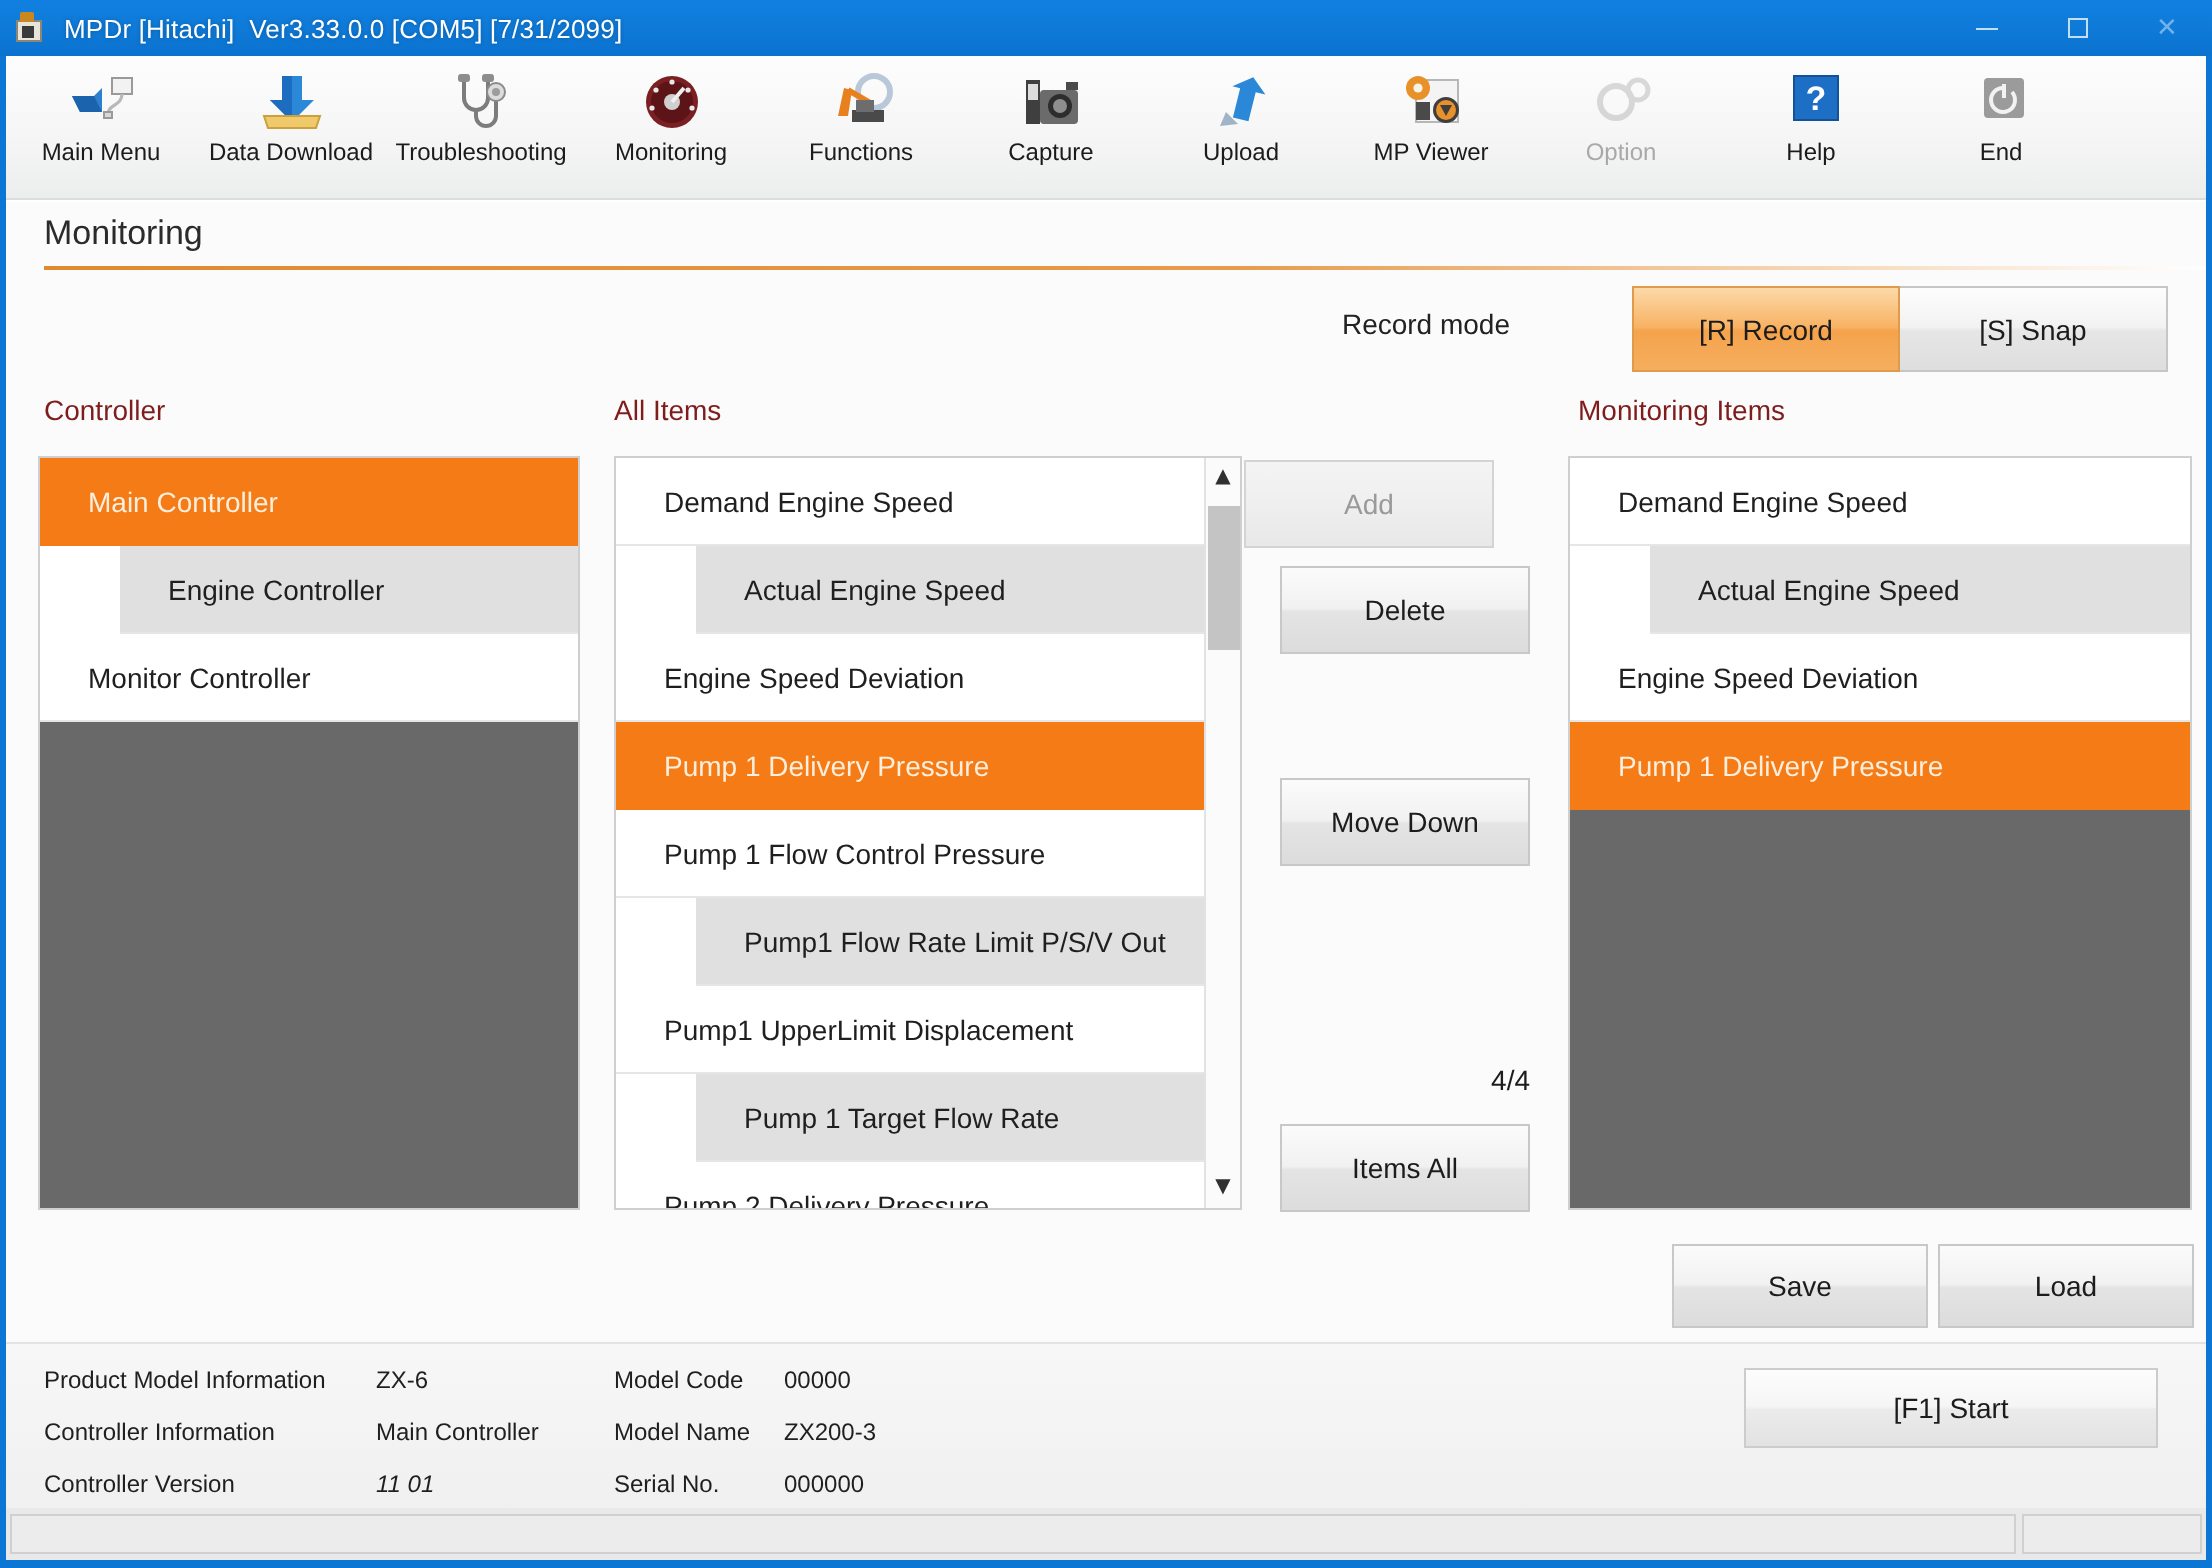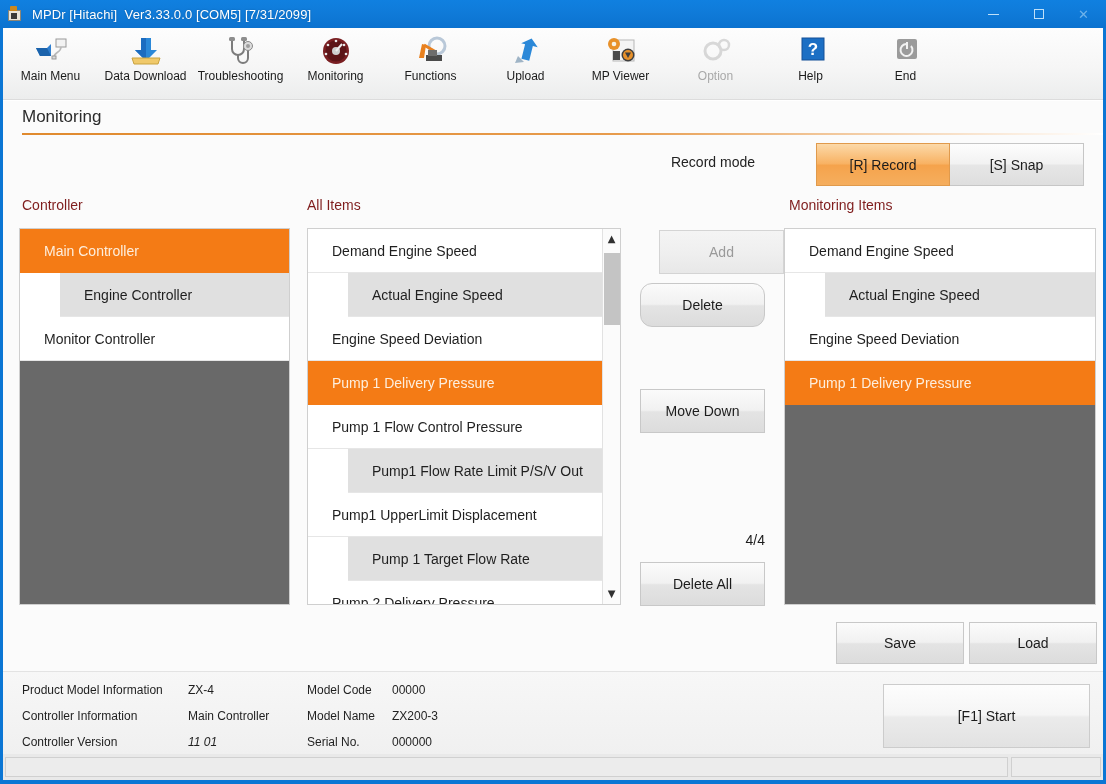--- a/index.html
+++ b/index.html
@@ -163,21 +163,21 @@
   }
 
   
   .footer {
     position: absolute; left: 0; right: 0; bottom: 26px; height: 83px;
     background: linear-gradient(to bottom,#f7f7f7 0%, #f0f0f0 100%);
     border-top: 1px solid #e3e3e3;
   }
   .finfo { position: absolute; font-size: 12px; color: #1f1f1f; white-space: nowrap; }
   .startbtn {
-    position: absolute; right: 13px; top: 12px; width: 207px; height: 64px;
+    position: absolute; right: 24px; top: 12px; width: 207px; height: 40px;
     display:flex; align-items:center; justify-content:center;
     font-size: 14px; color: #1c1c1c;
     background: linear-gradient(to bottom, #fdfdfd 0%, #f5f5f5 48%, #ebebeb 52%, #e2e2e2 100%);
     border: 1px solid #cccccc; cursor: default;
   }
 
   .statusbar {
     position: absolute; left: 0; right: 0; bottom: 0; height: 26px;
     background: #e9e9e9; display:flex; align-items:center; padding: 0 2px;
   }
@@ -274,20 +274,33 @@
           <circle cx="23" cy="10" r="8" fill="none" stroke="#b9c8d8" stroke-width="3"></circle>
           <path d="M5 22 L8 8 L12 9 L10 22 Z" fill="#e8801e"></path>
           <path d="M10 9 L22 16" stroke="#e8801e" stroke-width="3"></path>
           <rect x="12" y="19" width="16" height="6" fill="#4a4a4a"></rect>
           <rect x="14" y="14" width="9" height="6" fill="#6d6d6d"></rect>
         </svg>
       </span>
       <span class="lbl">Functions</span>
     </div>
 
+    <div class="tbtn">
+      <span class="ico">
+        <svg width="34" height="30" viewBox="0 0 34 30">
+          <rect x="4" y="4" width="7" height="22" fill="#3f3f3f"></rect>
+          <rect x="5" y="6" width="5" height="8" fill="#dcdcdc"></rect>
+          <rect x="11" y="9" width="19" height="17" rx="2" fill="#6b6b6b"></rect>
+          <circle cx="21" cy="17" r="6" fill="#2d2d2d"></circle>
+          <circle cx="21" cy="17" r="3.5" fill="#8e8e8e"></circle>
+          <rect x="24" y="5" width="6" height="4" fill="#4a4a4a"></rect>
+        </svg>
+      </span>
+      <span class="lbl">Capture</span>
+    </div>
 
     <div class="tbtn">
       <span class="ico">
         <svg width="34" height="30" viewBox="0 0 34 30">
           <path d="M20 2 L28 9 L23 9 L23 24 L15 24 L15 9 L11 9 Z" fill="#2b88d8" transform="rotate(14 19 13)"></path>
           <path d="M9 20 L15 26 L6 27 Z" fill="#9fb4c6"></path>
         </svg>
       </span>
       <span class="lbl">Upload</span>
     </div>
@@ -380,42 +393,42 @@
       </div>
       <div class="vscroll">
         <div class="sb-arrow">▲</div>
         <div class="sb-track">
           <div class="sb-thumb" style="top:4px; height:72px;"></div>
         </div>
         <div class="sb-arrow">▼</div>
       </div>
     </div>
 
-    <div class="mbtn disabled" style="left:656px; top:92px;">Add</div>
-    <div class="mbtn" style="left:637px; top:145px;border-radius:12px;">Delete</div>
+    <div class="mbtn disabled" style="left:619px; top:92px;">Add</div>
+    <div class="mbtn" style="left:637px; top:145px;">Delete</div>
     <div class="mbtn" style="left:637px; top:251px;">Move Down</div>
     <div class="counter" style="left:637px; top:394px;">4/4</div>
-    <div class="mbtn" style="left:637px; top:424px;">Delete All</div>
+    <div class="mbtn" style="left:637px; top:424px;">Items All</div>
 
     <div class="listbox" style="left:781px; top:90px; width:312px; height:377px;">
       <div class="listrow">Demand Engine Speed</div>
       <div class="listrow alt">Actual Engine Speed</div>
       <div class="listrow">Engine Speed Deviation</div>
       <div class="listrow sel">Pump 1 Delivery Pressure</div>
       <div class="listfill" style="height:201px;"></div>
     </div>
 
     <div class="slbtn" style="left:833px; top:484px;">Save</div>
     <div class="slbtn" style="left:966px; top:484px;">Load</div>
 
   </div>
 
   <div class="footer">
     <div class="finfo" style="left:19px;  top:11px;">Product Model Information</div>
-    <div class="finfo" style="left:185px; top:11px;">ZX-4</div>
+    <div class="finfo" style="left:185px; top:11px;">ZX-6</div>
 
     <div class="finfo" style="left:19px;  top:37px;">Controller Information</div>
     <div class="finfo" style="left:185px; top:37px;">Main Controller</div>
 
     <div class="finfo" style="left:19px;  top:63px;">Controller Version</div>
     <div class="finfo" style="left:185px; top:63px;font-style:italic;">11 01</div>
 
     <div class="finfo" style="left:304px; top:11px;">Model Code</div>
     <div class="finfo" style="left:389px; top:11px;">00000</div>
 

